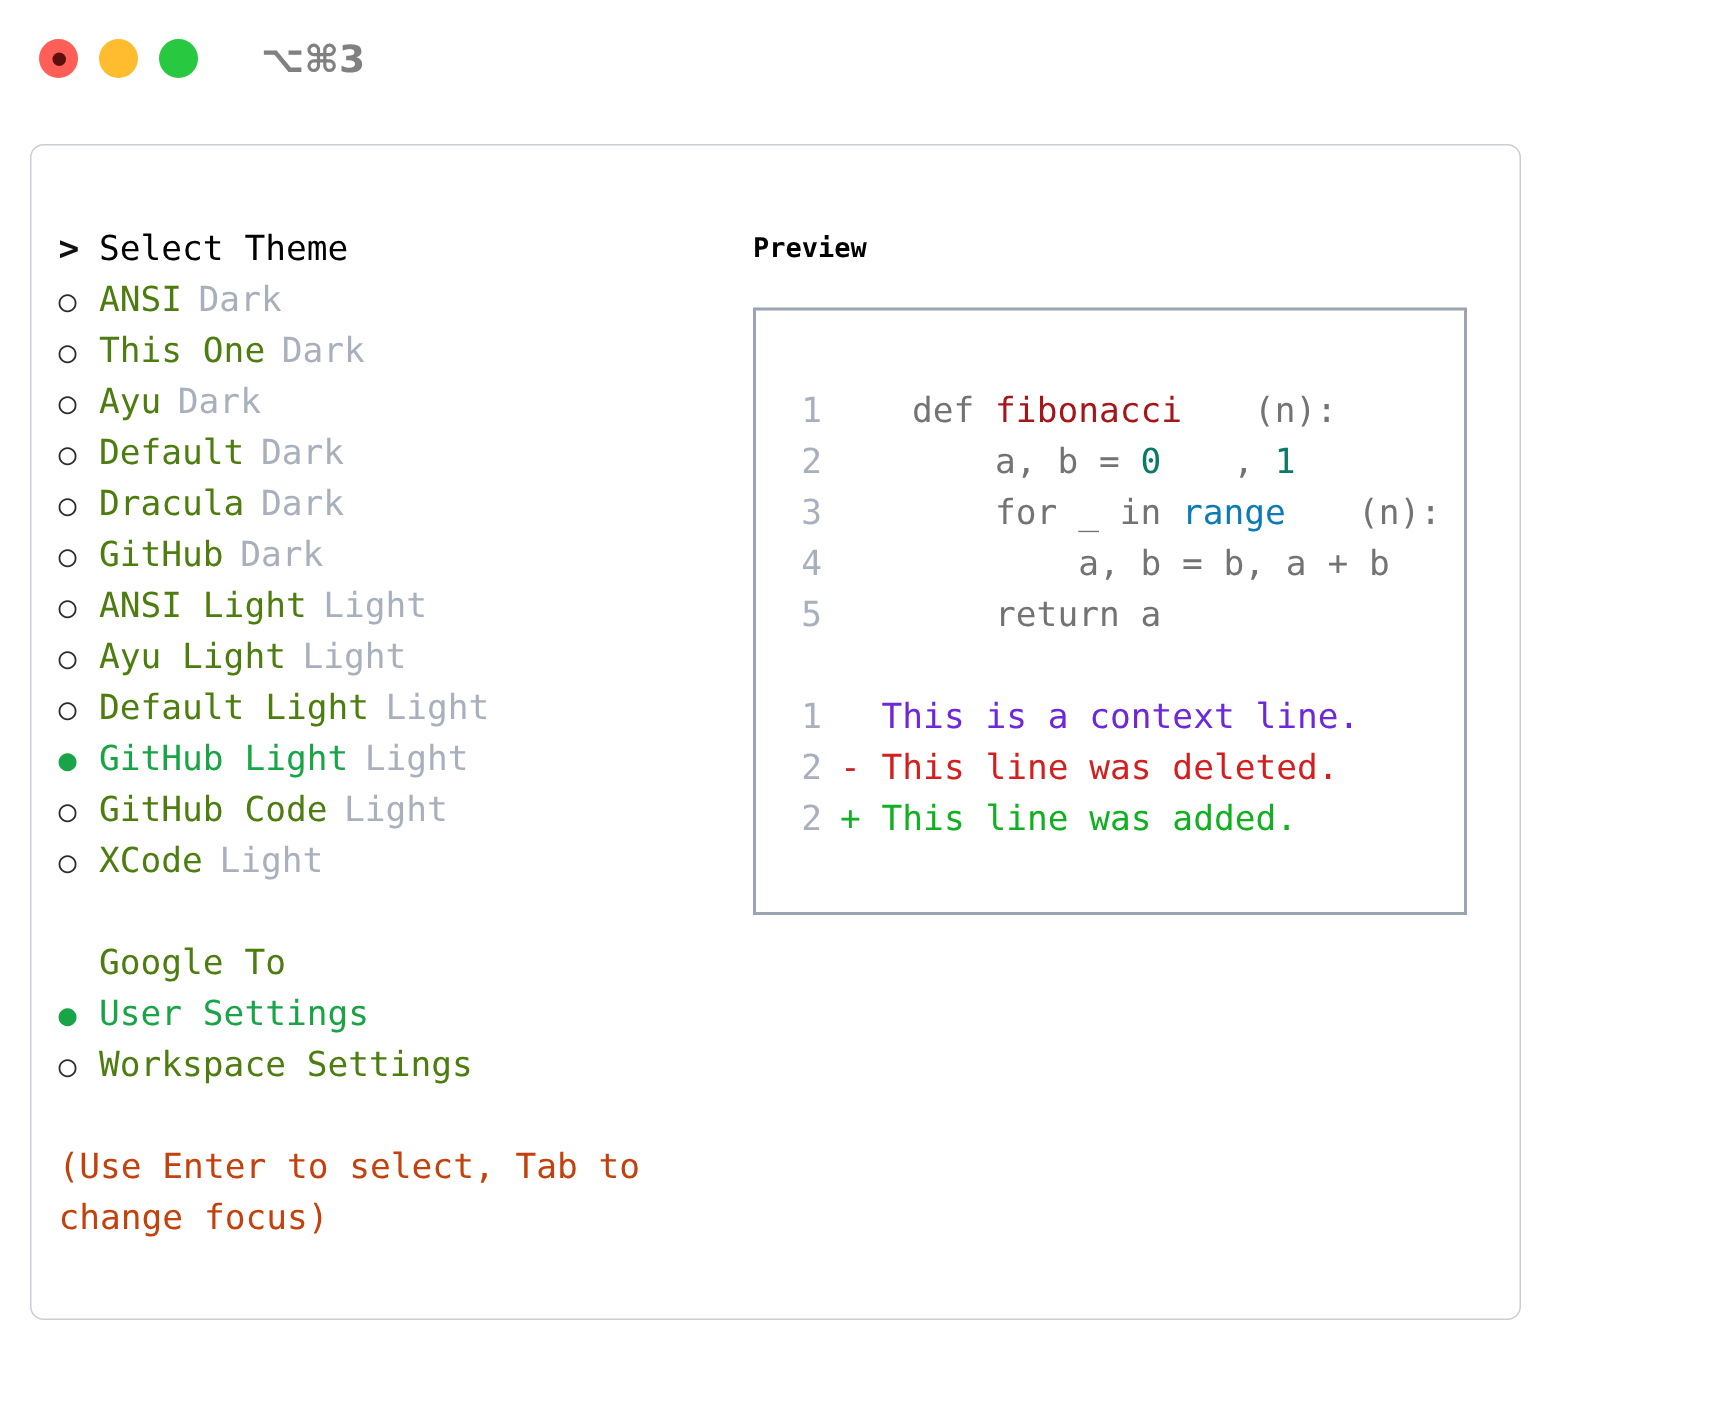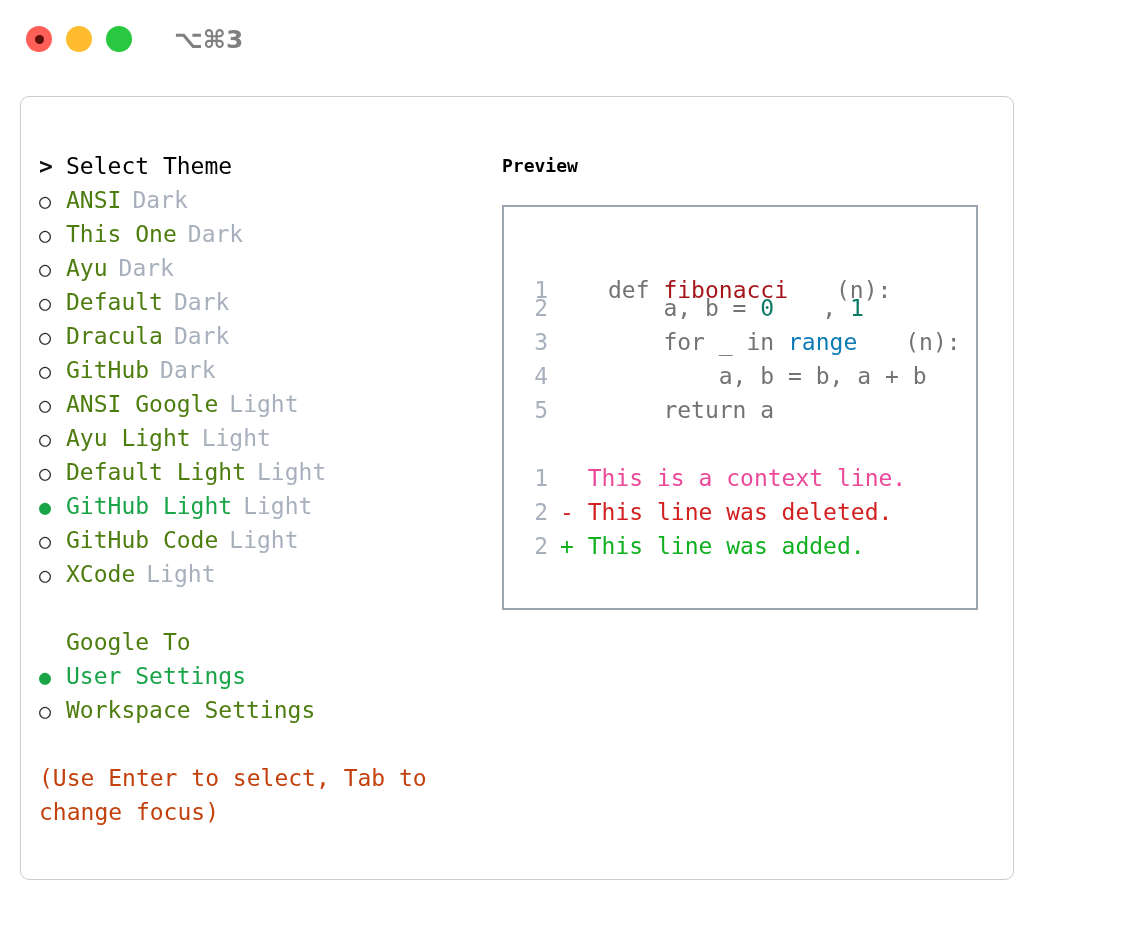--- a/index.html
+++ b/index.html
@@ -179,27 +179,27 @@
     display: inline-block;
     width: 28px;
     flex: 0 0 28px;
     text-align: right;
     color: #a8b0bd;
     margin-right: 12px;
   }
   .code-text { white-space: pre; }
 
   .tok-plain { color: #737373; margin-left: 48px; }
-  .tok-fn    { color: #a4161a; margin-top: 16px; }
+  .tok-fn    { color: #a4161a; }
   .tok-num   { color: #0b7a65; }
   .tok-call  { color: #0b7ab5; }
 
   .spacer-line { height: 34px; }
 
-  .diff-ctx { color: #ec4899; }
+  .diff-ctx { color: #6d28d9; }
   .diff-del { color: #d1201f; }
   .diff-add { color: #10b020; }
 </style>
 </head>
 <body>
 
 <div id="app-window">
 
   <div id="titlebar">
     <div class="traffic-lights">
@@ -251,21 +251,21 @@
         </div>
 
         <div class="row">
           <span class="marker">○</span>
           <span class="label">GitHub</span>
           <span class="suffix">Dark</span>
         </div>
 
         <div class="row">
           <span class="marker">○</span>
-          <span class="label">ANSI Google</span>
+          <span class="label">ANSI Light</span>
           <span class="suffix">Light</span>
         </div>
 
         <div class="row">
           <span class="marker">○</span>
           <span class="label">Ayu Light</span>
           <span class="suffix">Light</span>
         </div>
 
         <div class="row">

